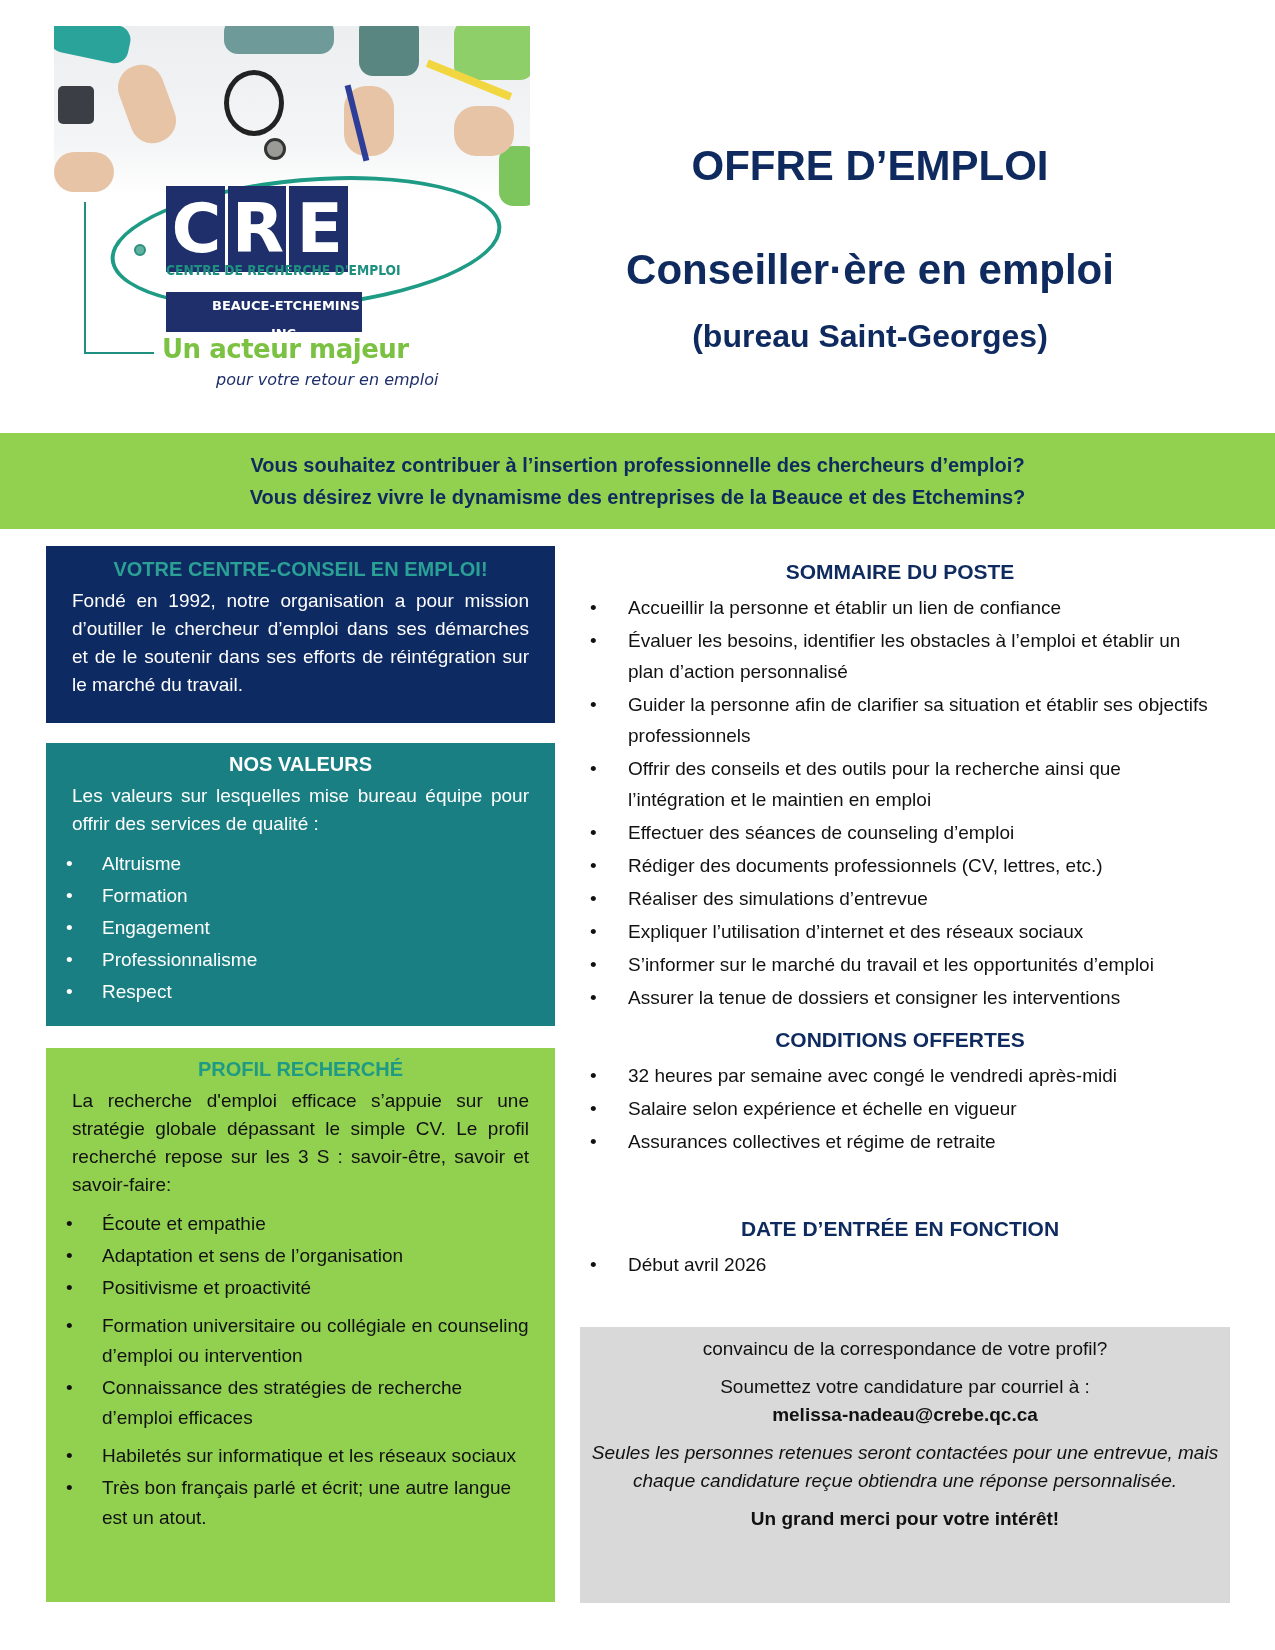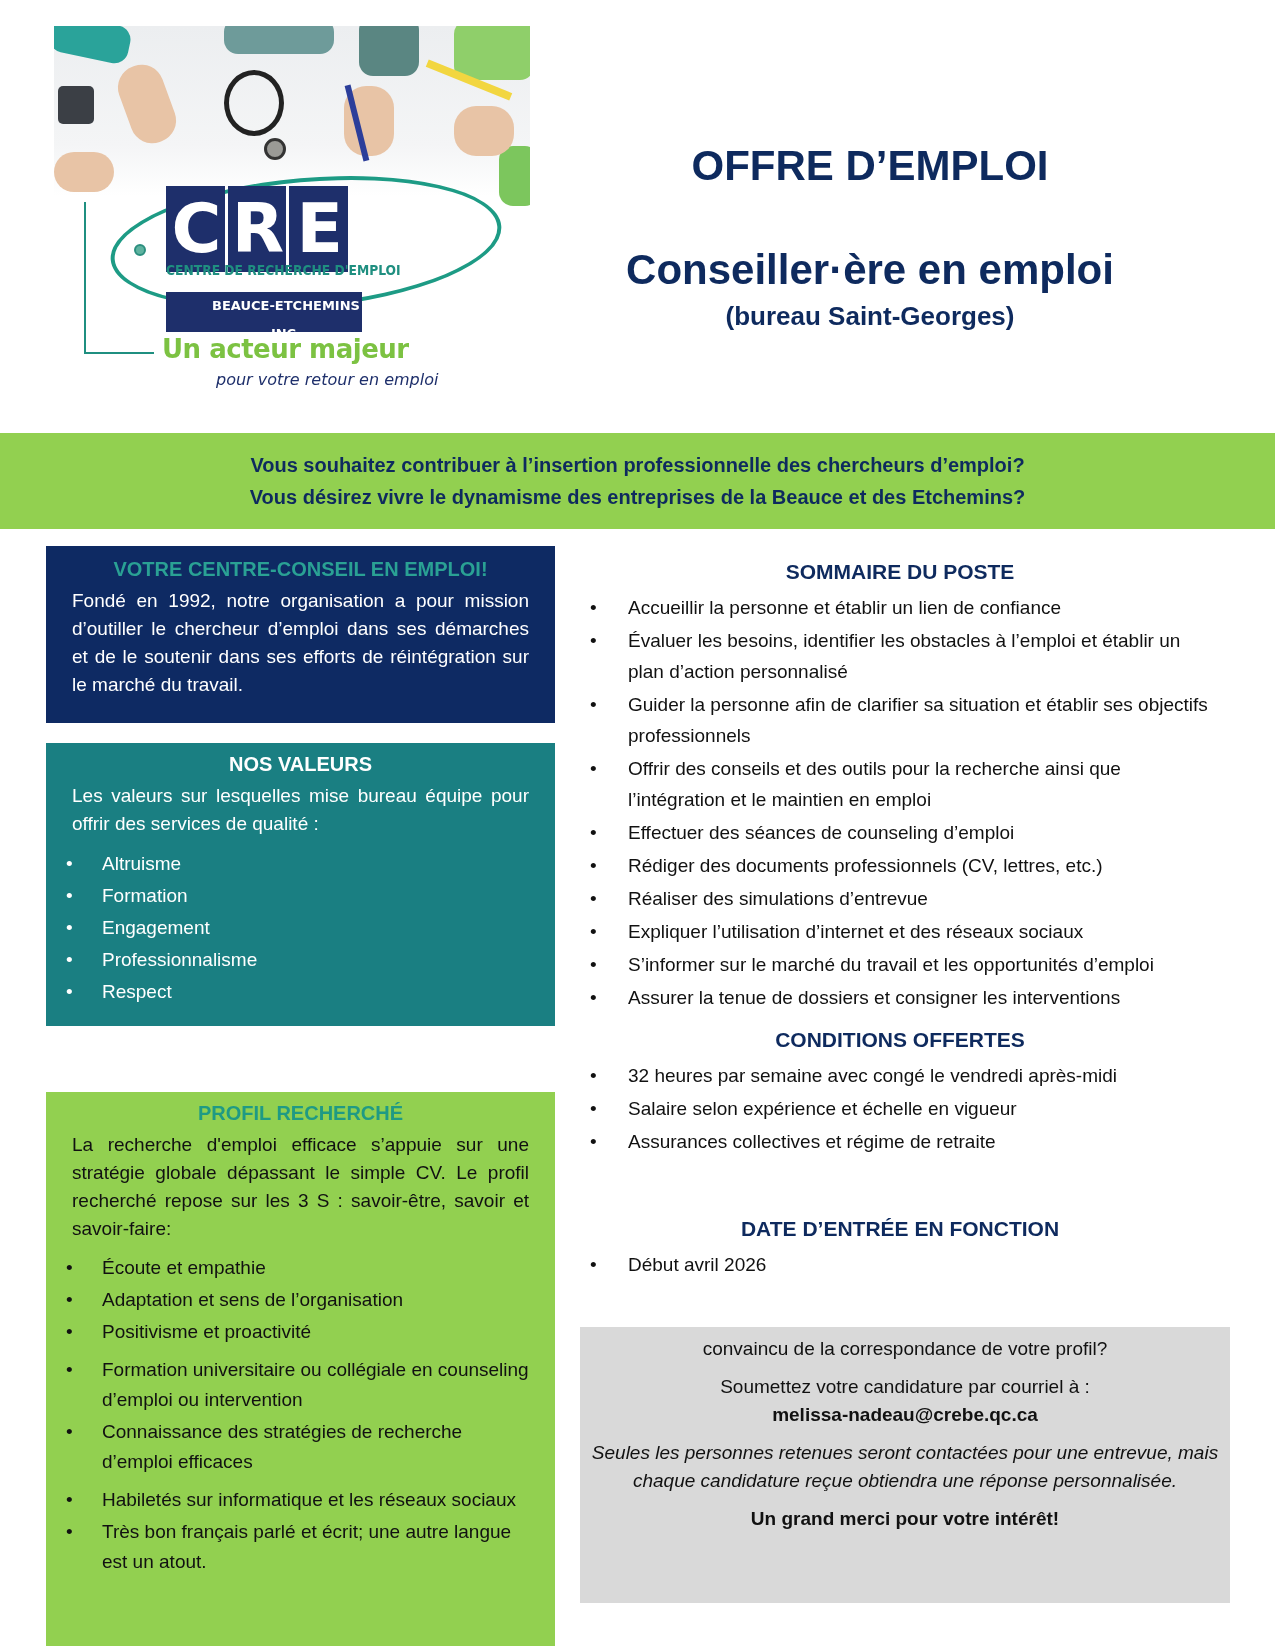--- a/index.html
+++ b/index.html
@@ -64,41 +64,41 @@
   }
   .slogan-sub {
     position:absolute; left:162px; top:344px; font-family:"DejaVu Sans", sans-serif; font-style:italic;
     font-size:16px; color:#1e2f6b; white-space:nowrap;
   }
 
   
   .title-block { position:absolute; left:570px; top:140px; width:600px; text-align:center; color:#0e2a5e; }
   .title-main { font-size:42px; font-weight:bold; line-height:52px; }
   .title-job { margin-top:52px; font-size:42px; font-weight:bold; line-height:52px; }
-  .title-office { font-size:26px; font-weight:bold; line-height:40px; }
+  .title-office { margin-top:20px; font-size:32px; font-weight:bold; line-height:40px; }
 
   
   .banner {
     position:absolute; left:0; top:433px; width:1275px; height:96px; background:#92d050;
     text-align:center; color:#0e2a5e; font-weight:bold; font-size:20px; line-height:32px; padding-top:16px;
   }
 
   
   .box { position:absolute; left:46px; width:509px; padding:0 26px; }
   .box h2 { text-align:center; font-size:20px; font-weight:bold; margin-bottom:6px; }
   .box p { font-size:19px; line-height:28px; text-align:justify; }
   .box ul { list-style:none; margin-top:10px; }
   .box li { position:relative; font-size:19px; line-height:32px; padding-left:30px; }
   .box li .bullet { position:absolute; left:-6px; top:0; }
 
   .box-centre { top:546px; height:177px; background:#0e2a63; color:#ffffff; padding-top:12px; }
   .box-centre h2 { color:#2aa194; }
   .box-valeurs { top:743px; height:283px; background:#1a7f82; color:#ffffff; padding-top:10px; }
   .box-valeurs h2 { color:#ffffff; }
-  .box-profil { top:1048px; height:554px; background:#92d050; color:#111111; padding-top:10px;margin-top:44px; }
+  .box-profil { top:1048px; height:554px; background:#92d050; color:#111111; padding-top:10px; }
   .box-profil h2 { color:#1f9a84; }
   .box-profil li { line-height:30px; margin-bottom:2px; }
   .box-profil li.gap { margin-top:8px; }
 
   
   .right { position:absolute; left:590px; width:620px; }
   .right h3 { text-align:center; font-size:21px; font-weight:bold; color:#0e2a5e; }
   .right ul { list-style:none; }
   .right li { position:relative; padding-left:38px; font-size:19px; line-height:31px; color:#111; margin-bottom:2px; }
   .right li .bullet { position:absolute; left:0; top:0; }

